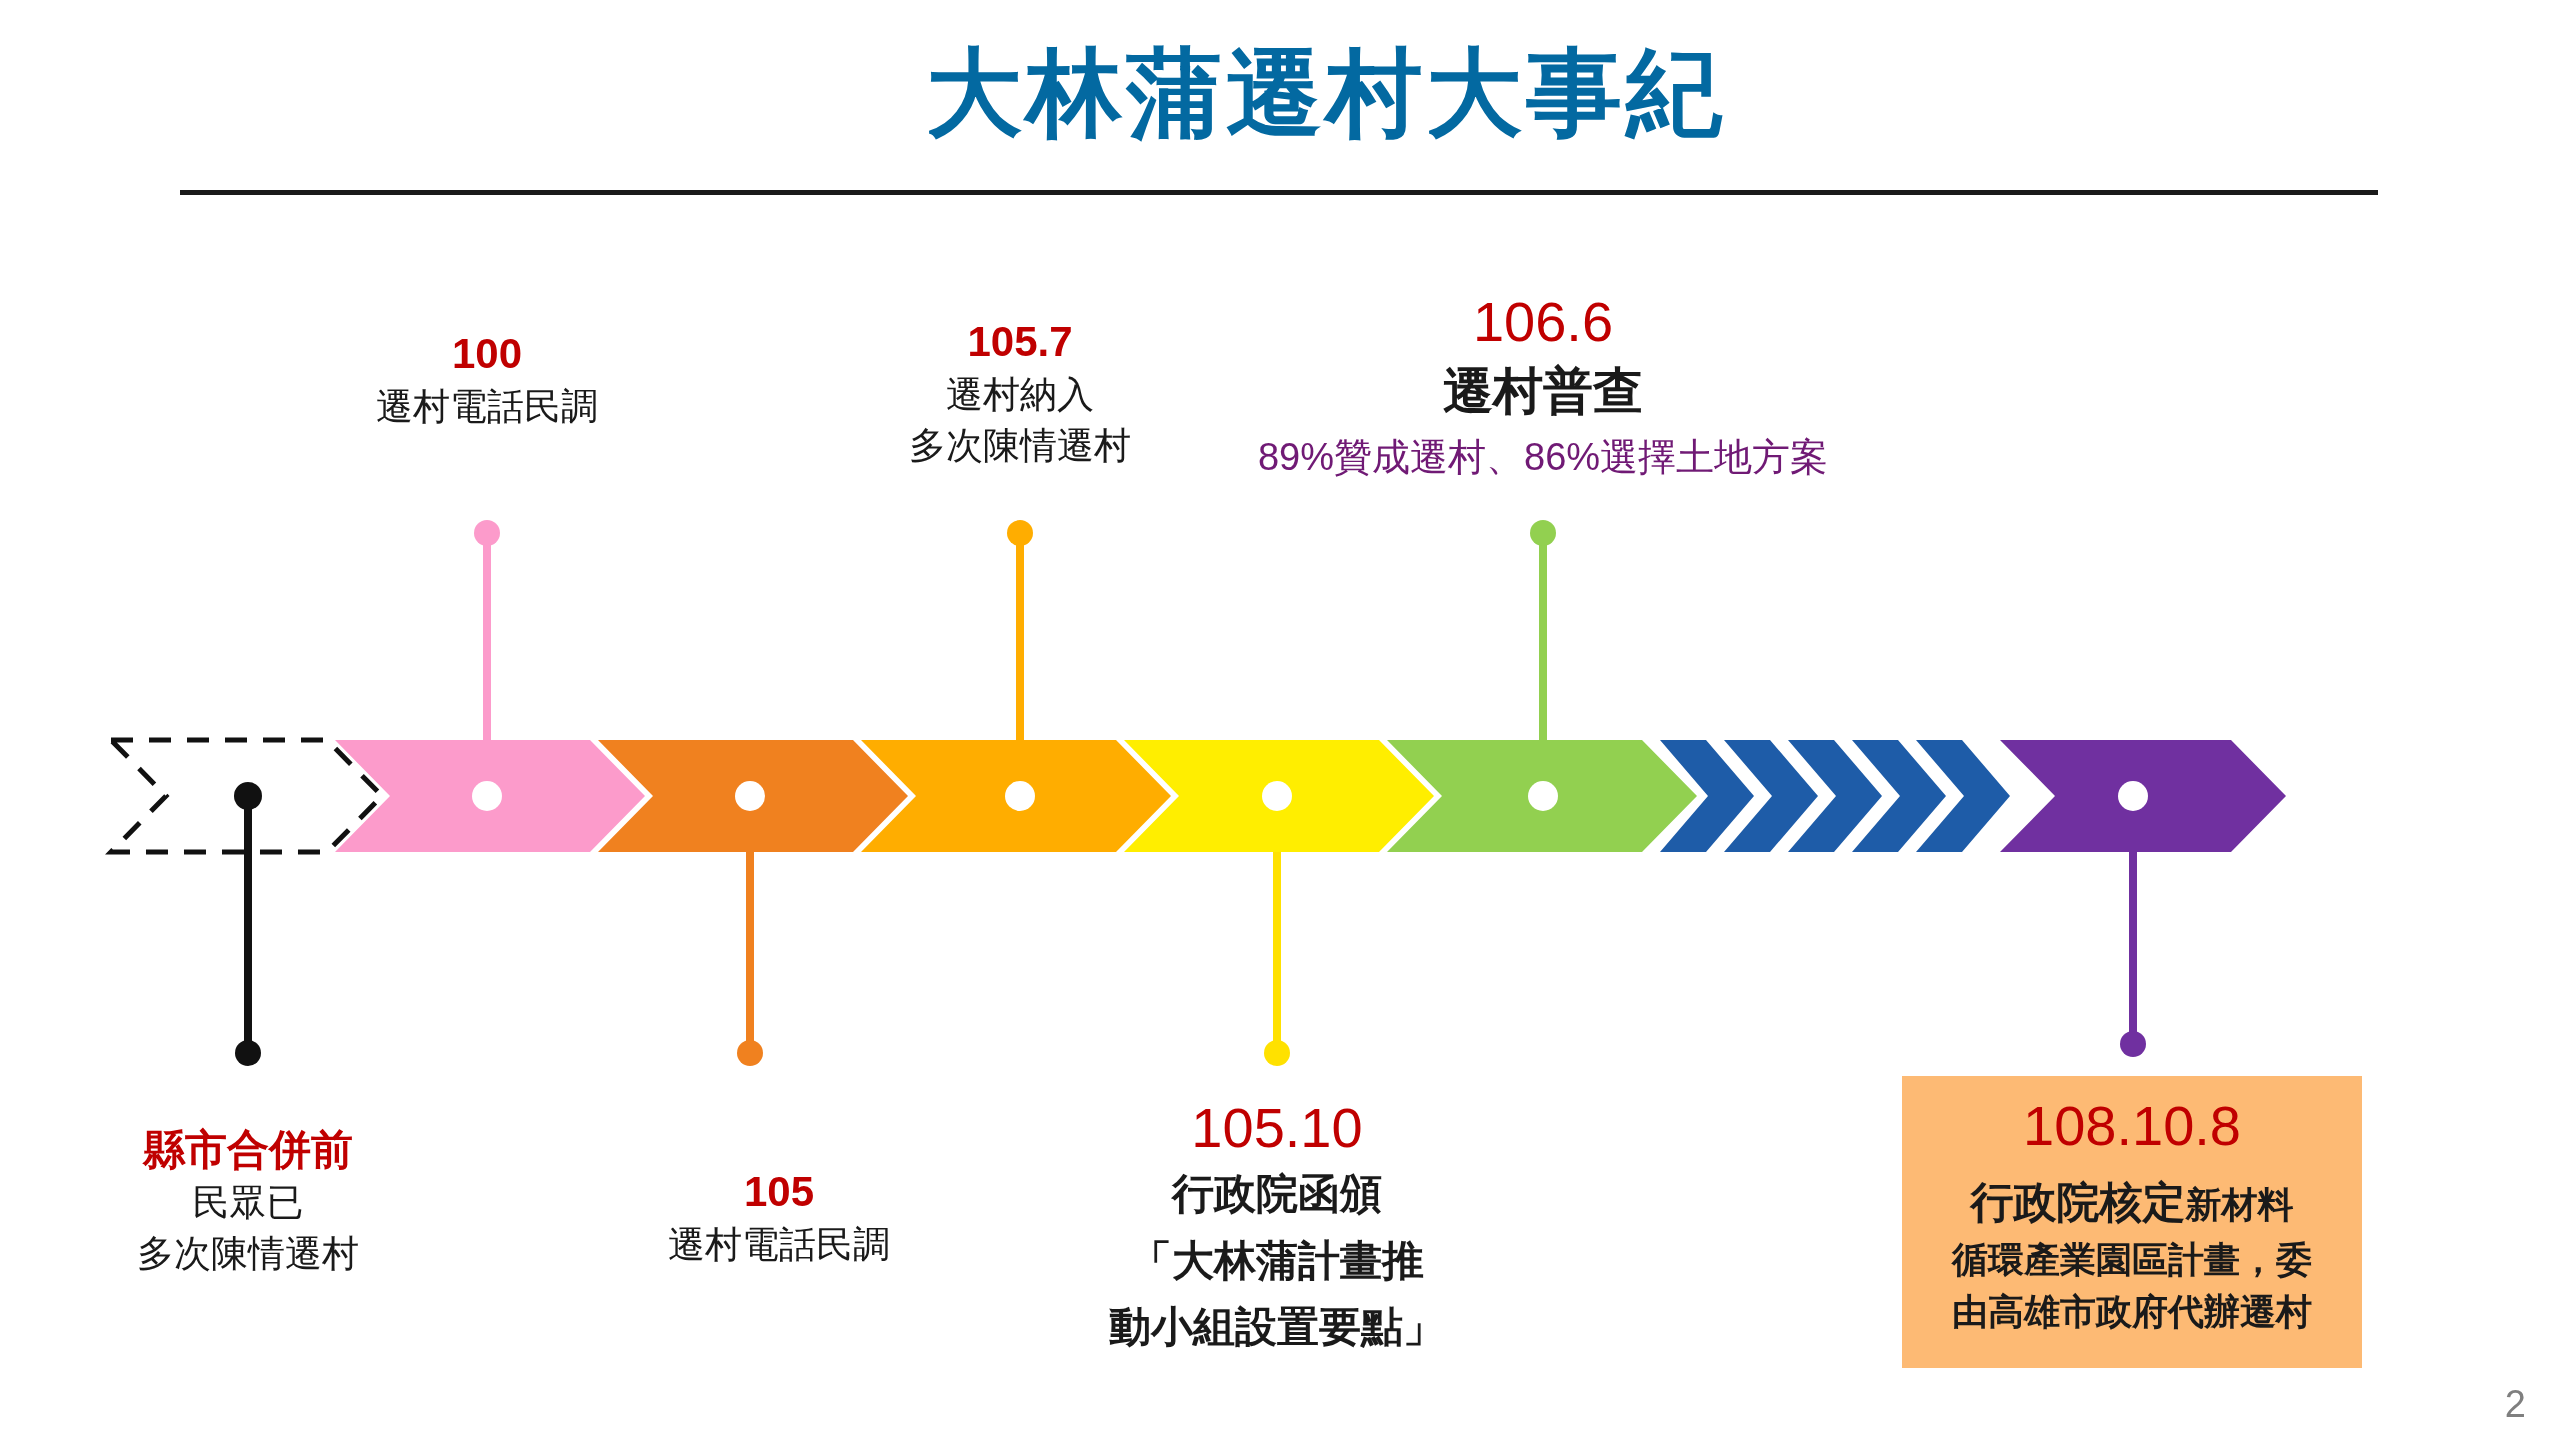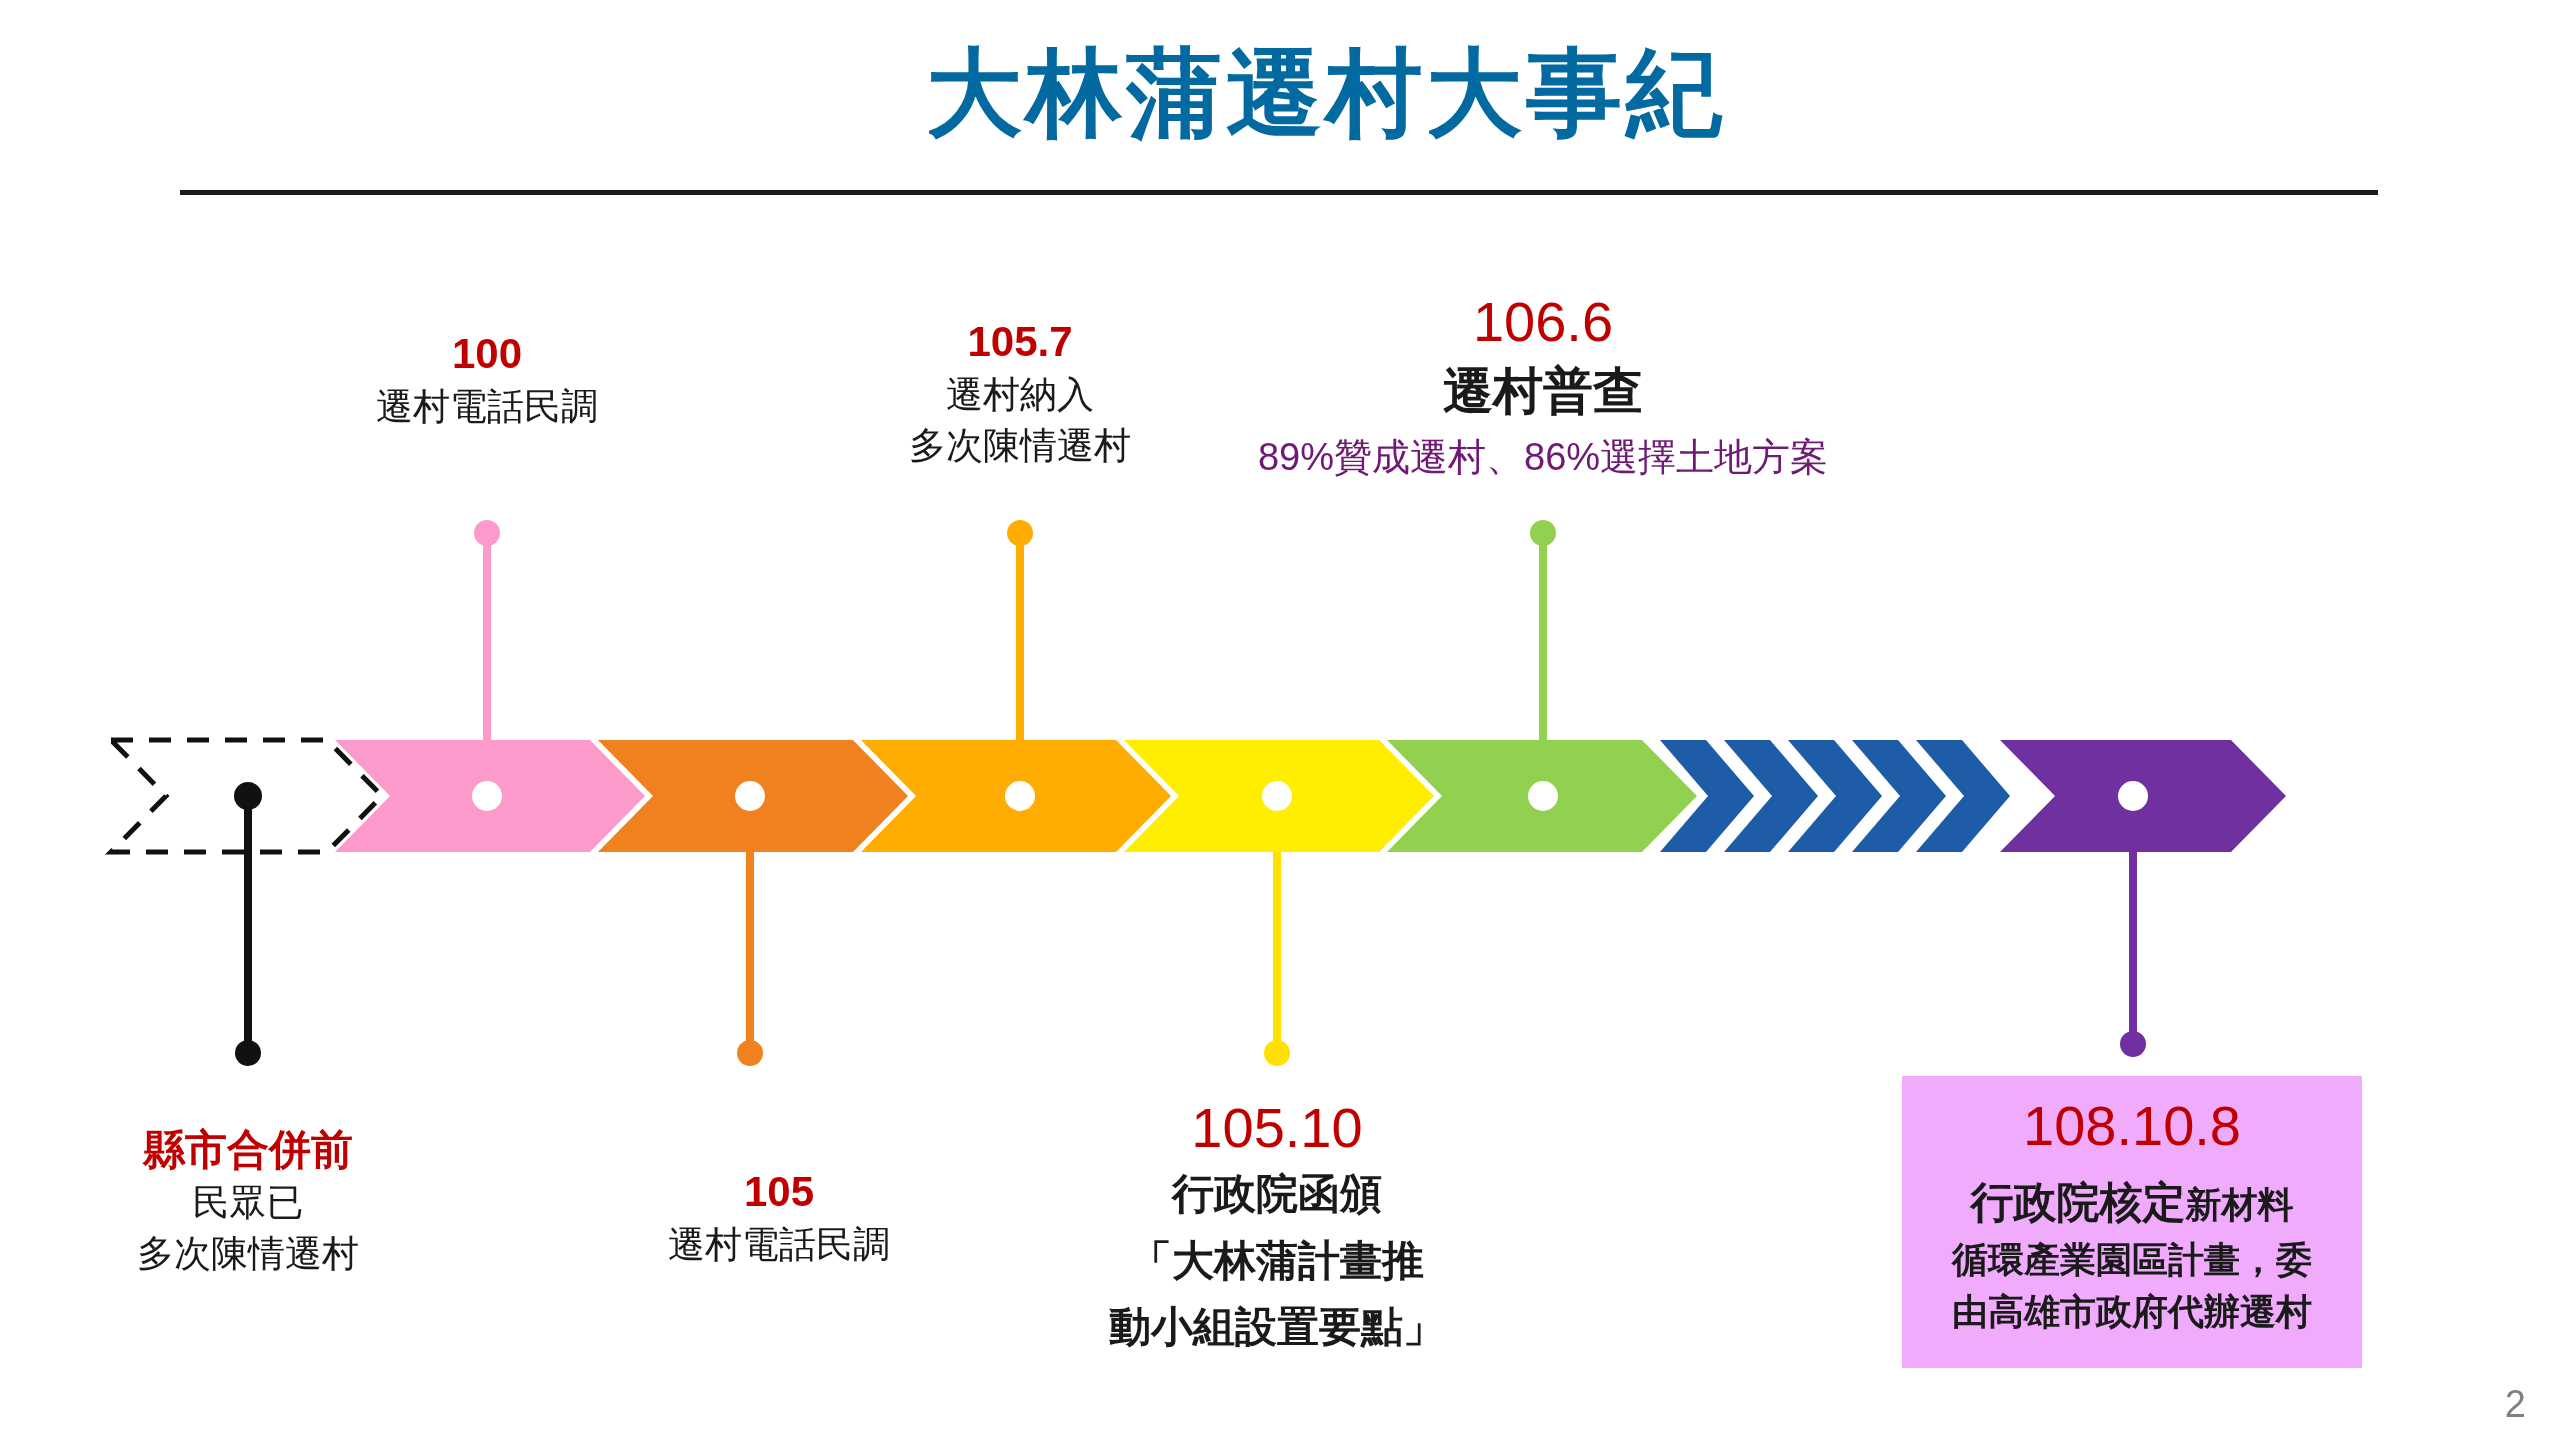--- a/index.html
+++ b/index.html
@@ -17,21 +17,21 @@
   .timeline-svg{position:absolute;left:0;top:0;width:2560px;height:1440px;}
   .event{position:absolute;transform:translateX(-50%);text-align:center;white-space:nowrap;}
   .date-sm{font-size:42px;font-weight:bold;color:#C00000;line-height:1.25;}
   .date-lg{font-size:56px;font-weight:normal;color:#C00000;line-height:1.2;text-align:center;}
   .detail{font-size:37px;font-weight:500;color:#1a1a1a;line-height:1.4;}
   .heading{font-size:50px;font-weight:800;color:#1a1a1a;line-height:1.3;margin-top:4px;}
   .subdetail{font-size:38px;font-weight:500;color:#701a75;line-height:1.35;margin-top:8px;}
   .boldline{font-size:42px;font-weight:bold;color:#1a1a1a;line-height:1.58;}
   .cream-box{
     position:absolute;left:1902px;top:1076px;width:460px;height:292px;
-    background:#f0abfc;text-align:center;box-sizing:border-box;padding-top:16px;white-space:nowrap;
+    background:#fdba74;text-align:center;box-sizing:border-box;padding-top:16px;white-space:nowrap;
   }
   .cream-line{font-size:36px;font-weight:bold;color:#1a1a1a;line-height:1.45;}
   .lead-bold{font-size:43px;font-weight:bold;color:#1a1a1a;}
   .lead-rest{font-size:36px;font-weight:bold;color:#1a1a1a;}
   .cream-box .date-lg{margin-bottom:12px;}
   .page-number{
     position:absolute;right:34px;bottom:14px;font-size:38px;color:#7f7f7f;
   }
 </style>
 </head>

